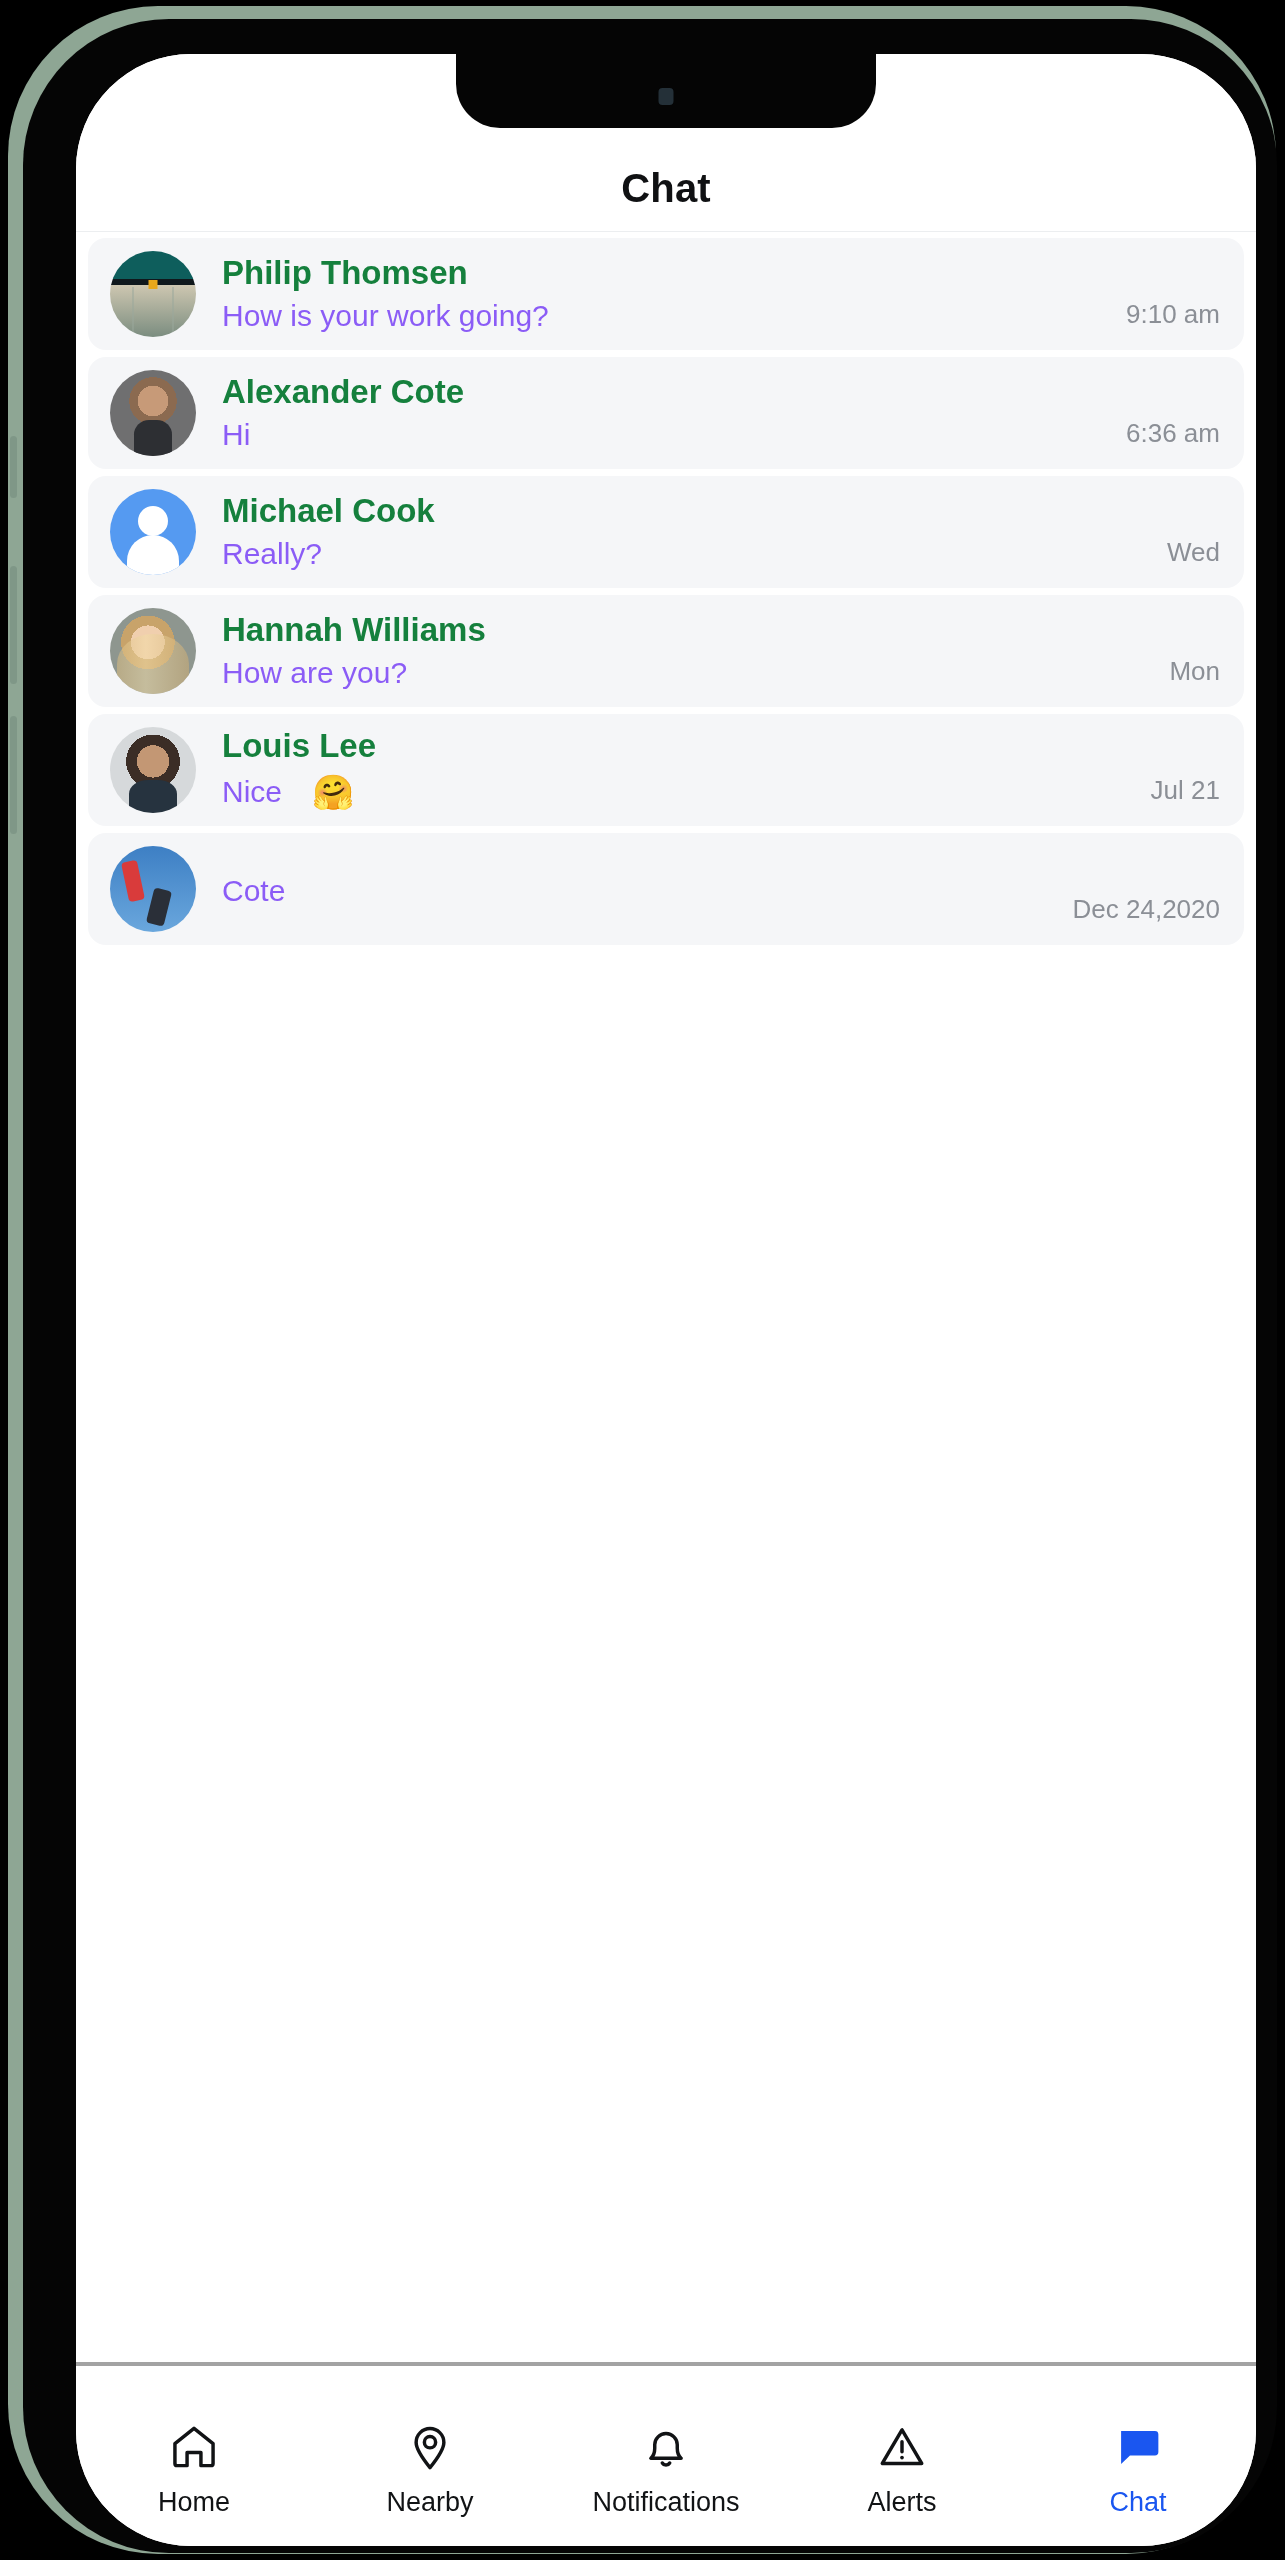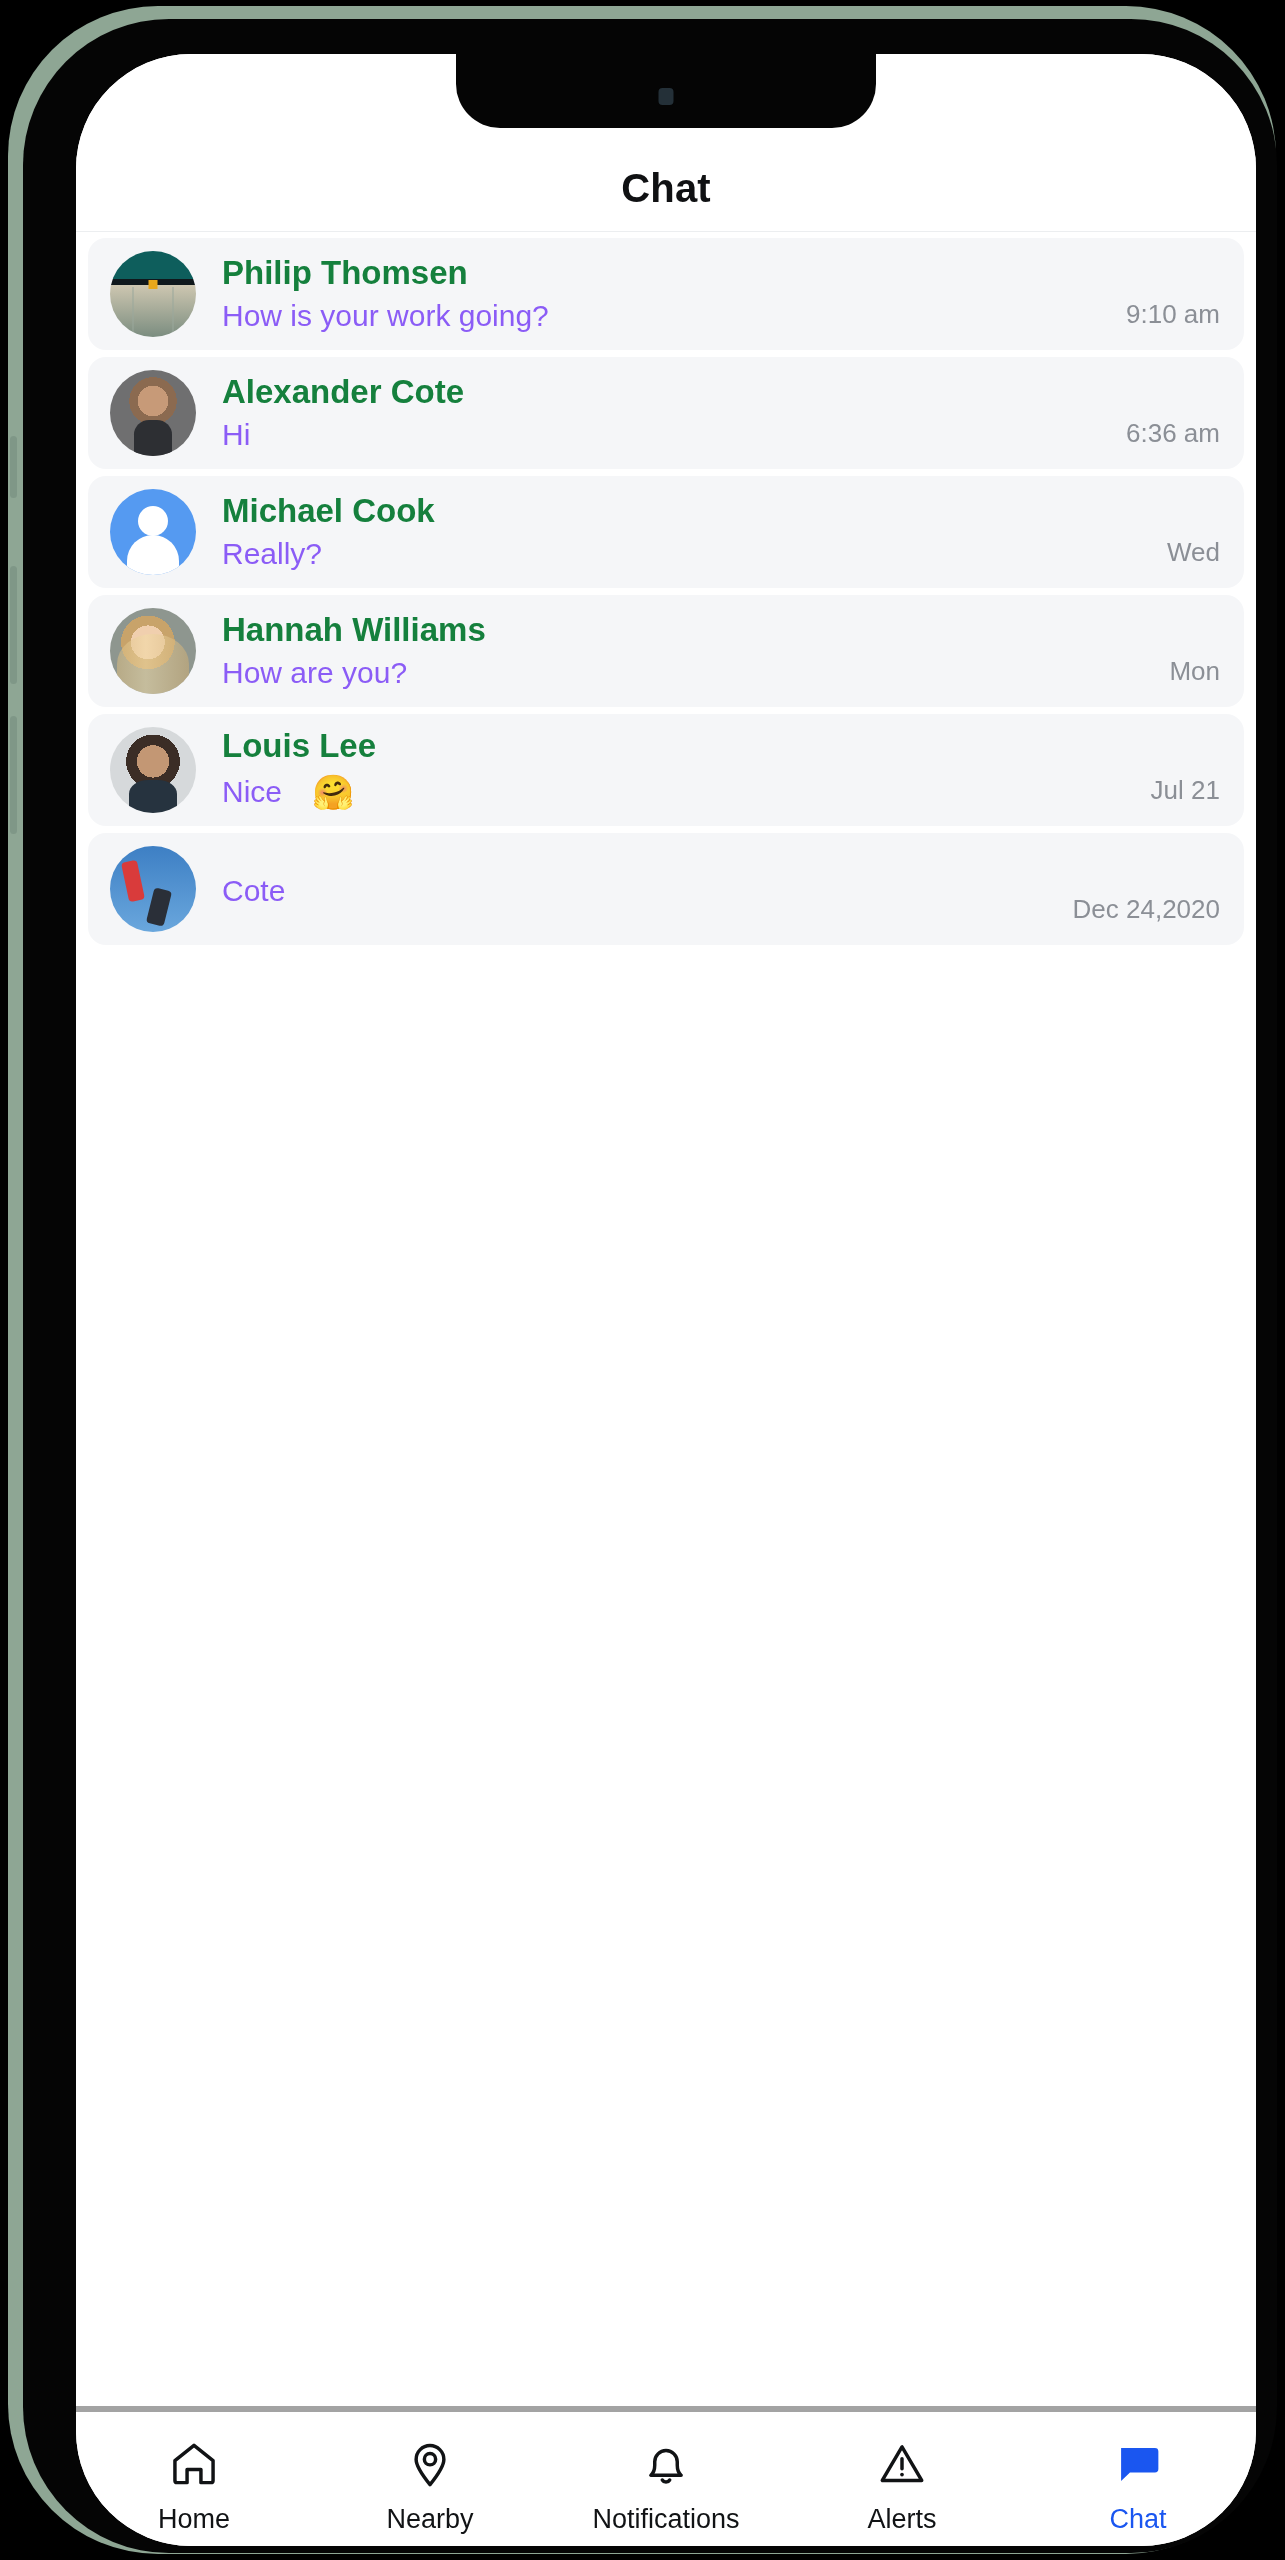--- a/index.html
+++ b/index.html
@@ -201,25 +201,25 @@
     content:""; position:absolute; left:46%; top:50%;
     width:18px; height:36px; background:#2a2f38;
     transform:rotate(14deg); border-radius:4px;
   }
 
   
   #tab-bar{
     position:absolute;
     left:0; bottom:0;
     width:100%;
-    height:140px;
+    height:184px;
     background:#ffffff;
-    border-top:6px solid #a3a3a3;
-    display:flex;
-    align-items:flex-start;
+    border-top:4px solid #a3a3a3;
+    display:flex;
+    align-items:center;
     padding-top:24px;
   }
   .tab-item{
     flex:1 1 0;
     display:flex;
     flex-direction:column;
     align-items:center;
     gap:12px;
     cursor:pointer;
   }

